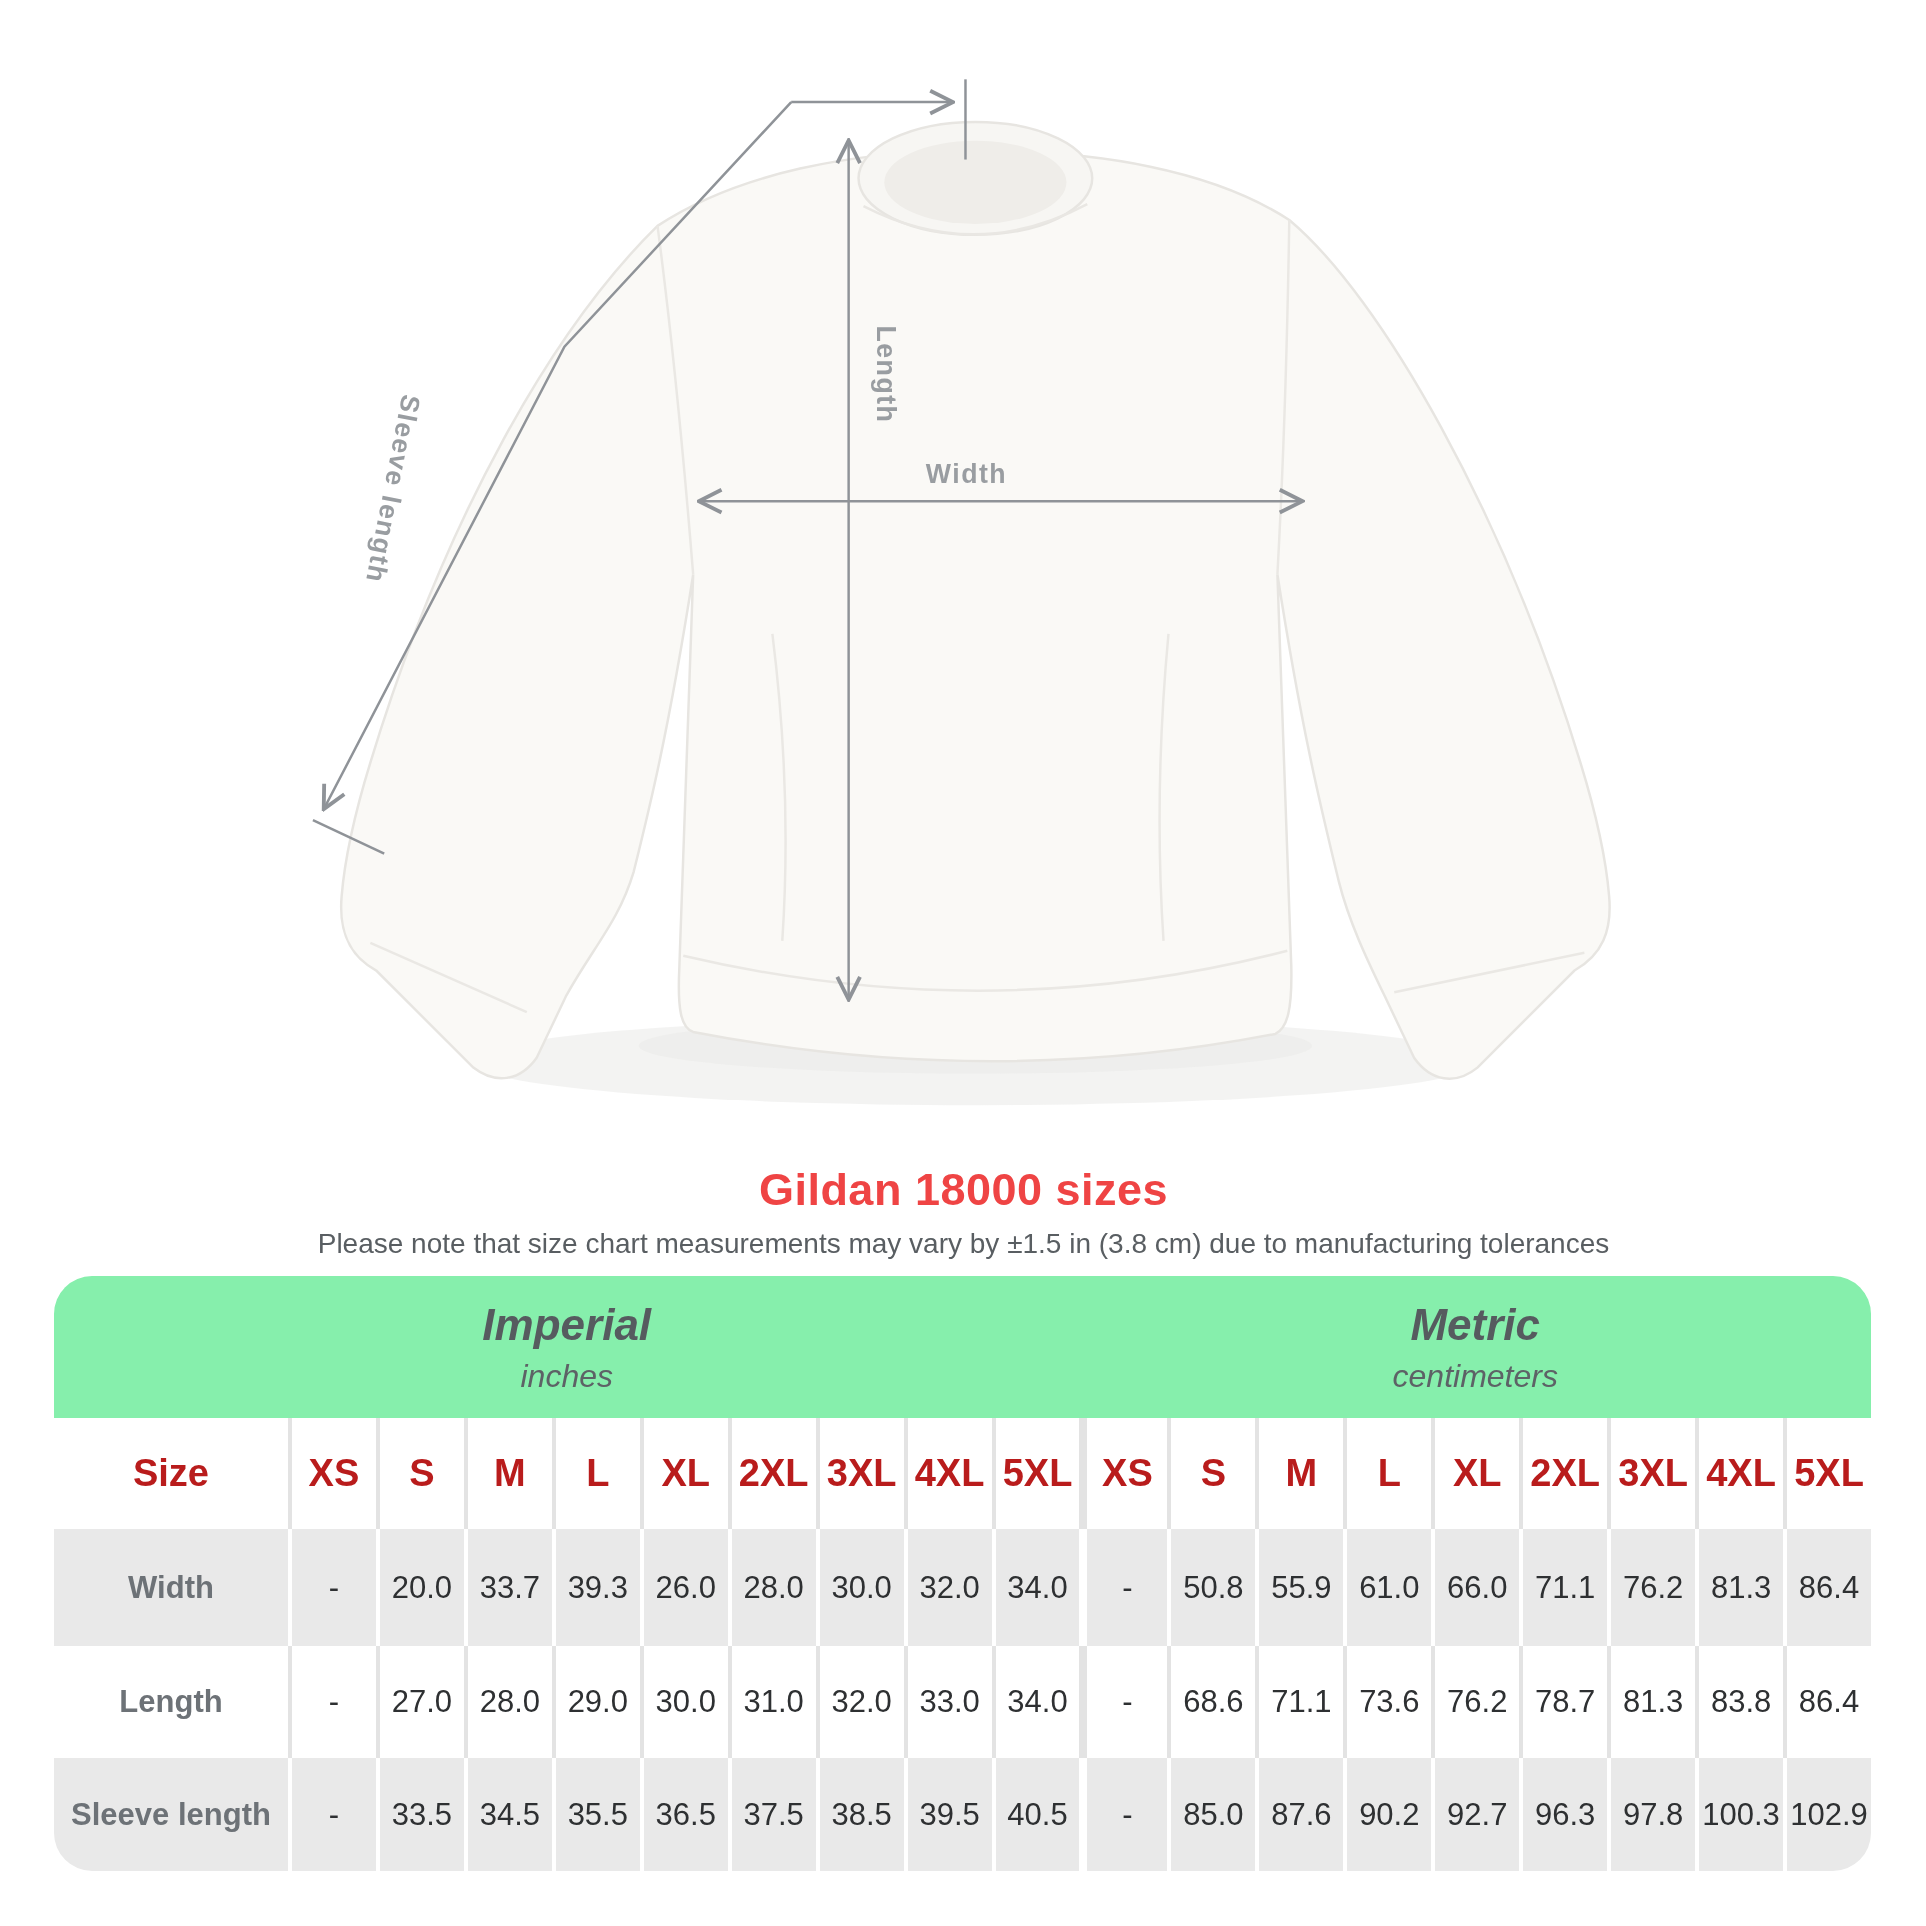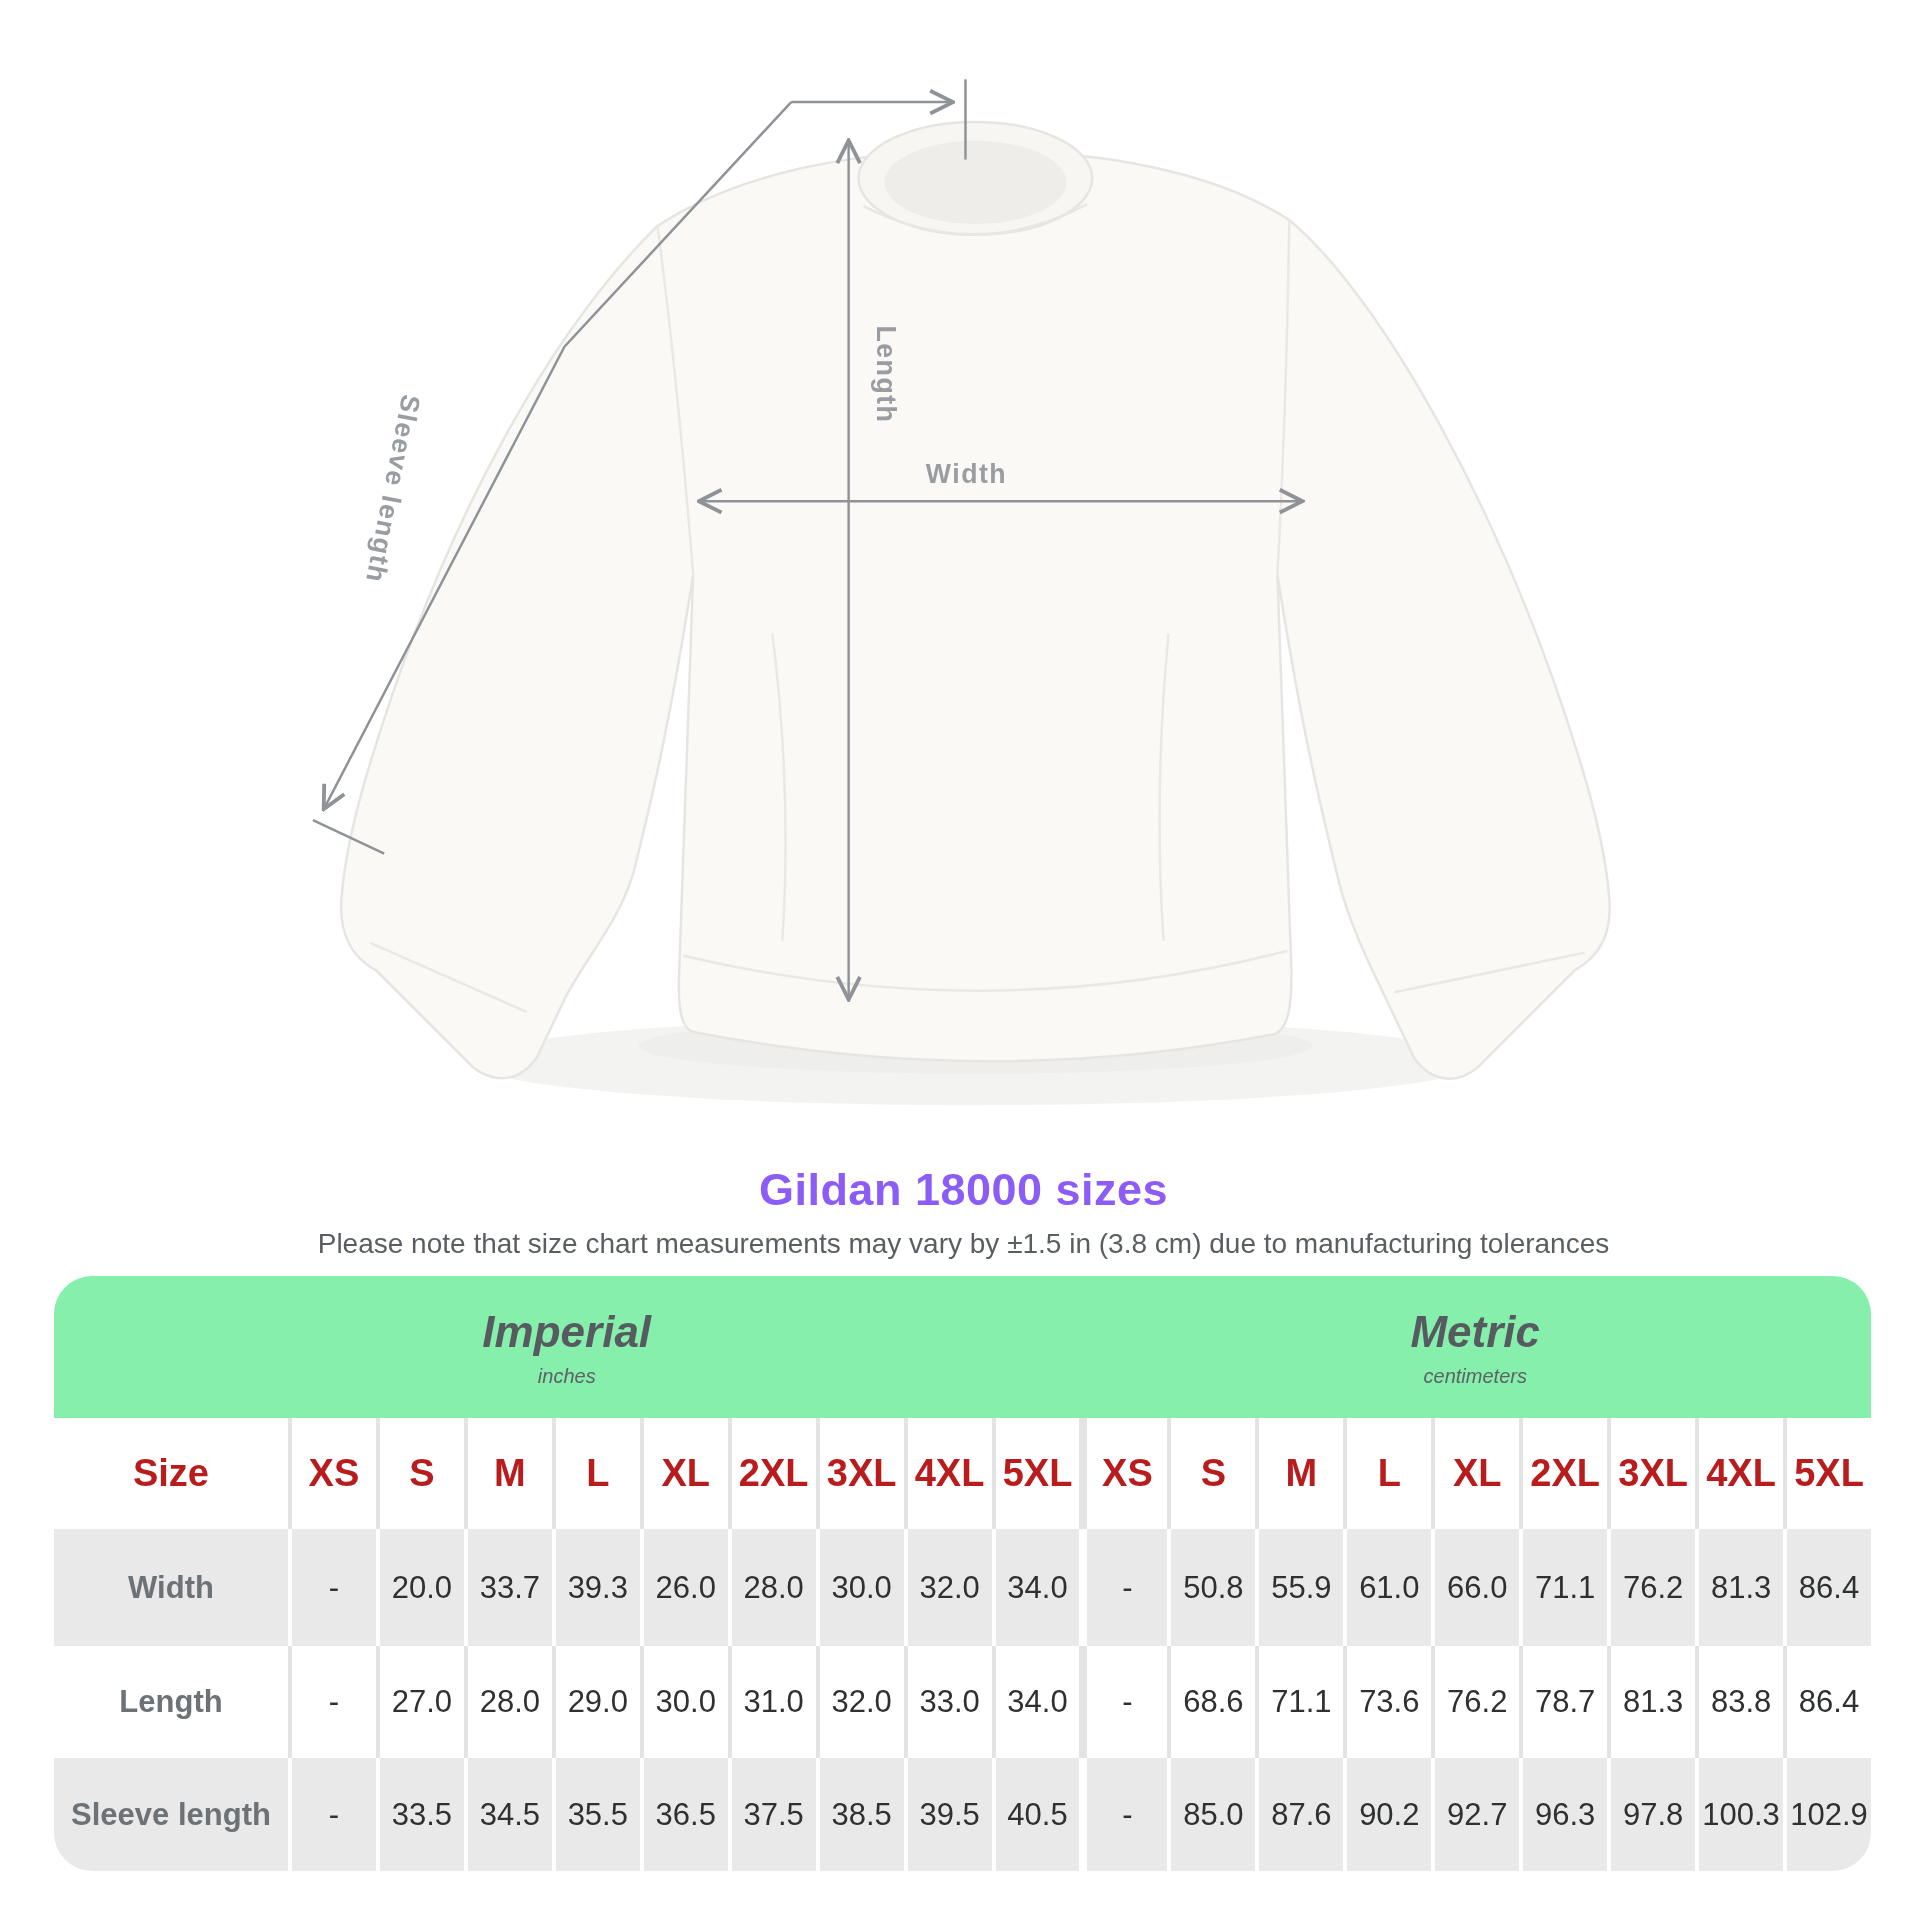--- a/index.html
+++ b/index.html
@@ -4,37 +4,37 @@
 <style>
   html,body { margin:0; padding:0; background:#ffffff; }
   .page {
     position:relative; width:1927px; height:1927px; background:#ffffff;
     font-family:"Liberation Sans", sans-serif; overflow:hidden;
   }
   .diagram-svg { position:absolute; left:0; top:0; }
   .dlabel { font-family:"Liberation Sans",sans-serif; font-weight:bold; font-size:27px; fill:#999da1; letter-spacing:1.5px; }
   .page-title {
     position:absolute; top:1164px; left:0; width:100%; text-align:center;
-    font-size:45px; font-weight:bold; color:#8b5cf6; letter-spacing:0.5px;
+    font-size:45px; font-weight:bold; color:#ef4444; letter-spacing:0.5px;
   }
   .page-subtitle {
     position:absolute; top:1228px; left:0; width:100%; text-align:center;
     font-size:28px; color:#595e62;
   }
   .size-table {
     position:absolute; left:54px; top:1276px; width:1817px; height:595px;
     display:grid; grid-template-columns:234px repeat(18, 1fr);
     grid-template-rows:142px 111px 117px 112px 114px;
     border-radius:38px; overflow:hidden;
   }
   .band { background:#86efac; display:flex; flex-direction:column; align-items:center; justify-content:center; }
   .band-left  { grid-column:1 / 11; }
   .band-right { grid-column:11 / 20; }
   .g-name { font-weight:bold; font-style:italic; font-size:44px; color:#565b5f; line-height:50px; }
-  .g-unit { font-style:italic; font-size:20px; color:#5d6266; margin-top:8px; }
+  .g-unit { font-style:italic; font-size:32px; color:#5d6266; margin-top:8px; }
   .c  { display:flex; align-items:center; justify-content:center; background:#ffffff; }
   .g  { background:#e9e9e9; }
   .hc { font-weight:bold; font-size:38px; color:#b91c1c; }
   .rl { font-weight:bold; font-size:31px; color:#6d7277; }
   .v  { font-size:31px; color:#2e3032; }
   .sl { border-left:4px solid #e3e3e3; }   
   .sw { border-left:4px solid #ffffff; }   
   .ml { border-left:8px solid #e3e3e3; }   
   .mw { border-left:8px solid #ffffff; }   
 </style>

